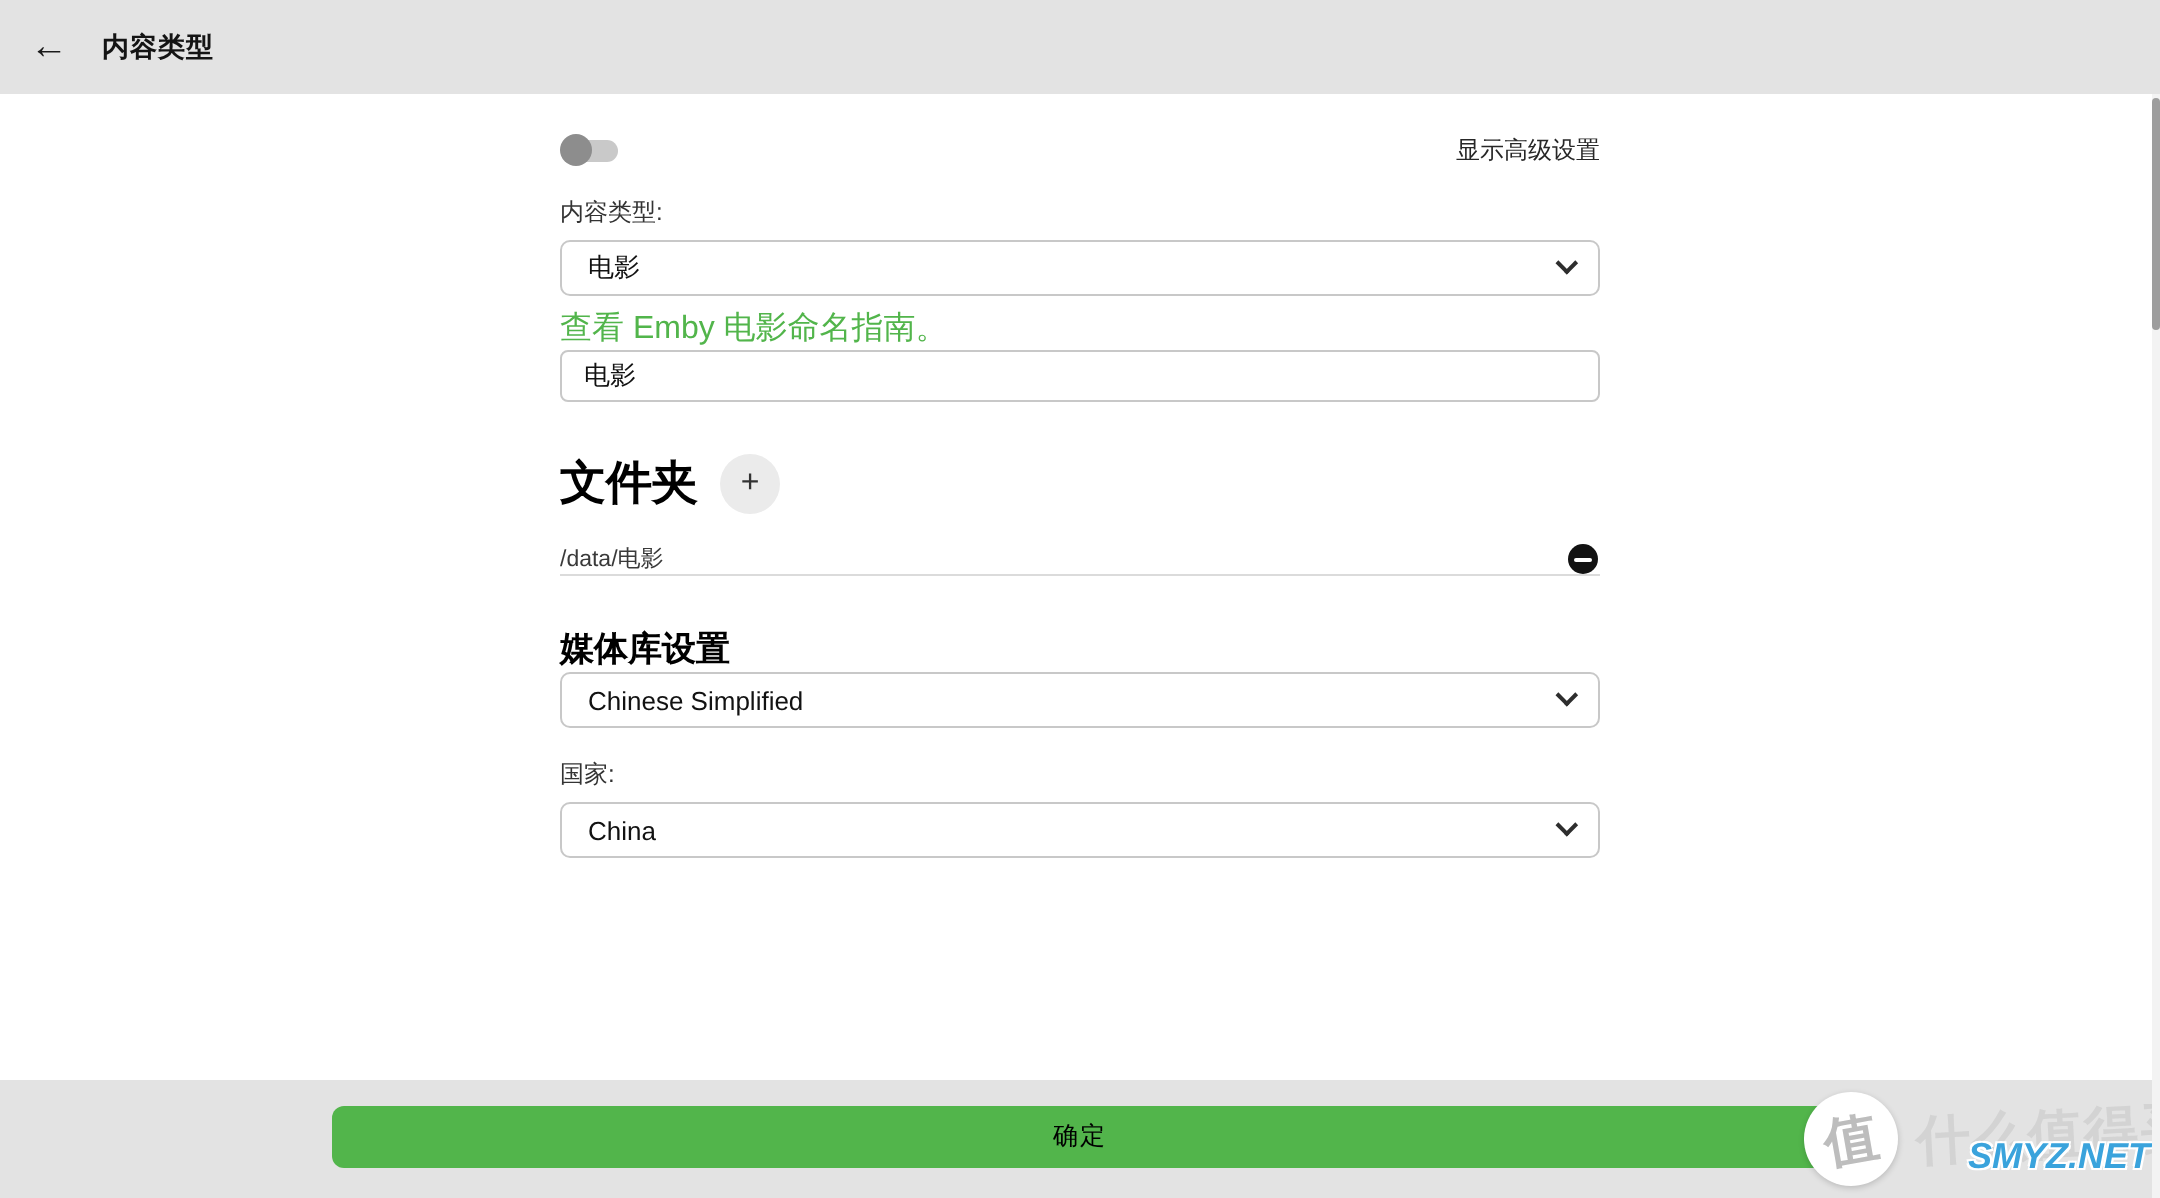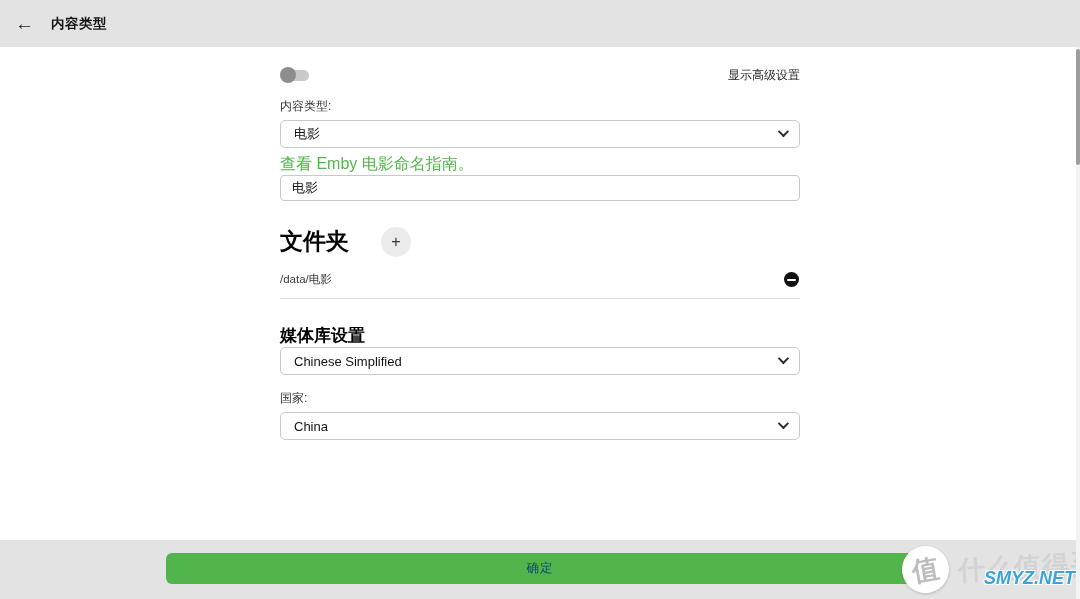--- a/index.html
+++ b/index.html
@@ -37,38 +37,38 @@
   .selectbox .sel-value{font-size:13px;color:#121212}
   .chev{width:8px;height:8px;border-right:2px solid #2e2e2e;border-bottom:2px solid #2e2e2e;
     transform:rotate(45deg) translateY(-2px);margin-top:-3px;flex:0 0 auto}
 
   .guide-line{margin-top:6px;font-size:16px}
   .guide-link{color:var(--accent-green);text-decoration:none;cursor:pointer}
 
   .text-input{display:block;width:100%;height:26px;border:1px solid #c8c8c8;border-radius:4px;
     padding:0 11px;font-size:13px;color:#121212;font-family:inherit;background:#fff;outline:none}
 
-  .folders-head{display:flex;align-items:center;gap:32px;margin-top:25px}
+  .folders-head{display:flex;align-items:center;gap:11px;margin-top:25px}
   .h-big{margin:0;font-size:23px;font-weight:bold;color:#000}
   .add-btn{width:30px;height:30px;border-radius:50%;border:none;background:#ebebeb;color:#333;
     font-size:16px;line-height:1;display:flex;align-items:center;justify-content:center;cursor:pointer;padding:0}
 
   .folder-row{display:flex;align-items:center;justify-content:space-between;margin-top:15px;
-    padding-bottom:11px;border-bottom:1px solid #dbdbdb}
+    padding-bottom:0;border-bottom:1px solid #dbdbdb}
   .folder-path{font-size:11.5px;color:#3a3a3a}
   .remove-btn{position:relative;width:15px;height:15px;border-radius:50%;background:#121212;border:none;
     padding:0;margin-right:1px;cursor:pointer;flex:0 0 auto}
   .minus-bar{position:absolute;left:3px;right:3px;top:6.5px;height:2px;background:#fff;border-radius:1px}
 
   .h-section{margin:25px 0 0;font-size:17px;font-weight:bold;color:#000}
 
   
   .footer-bar{position:absolute;left:0;right:0;bottom:0;height:59px;background:var(--header-bg);z-index:2}
   .ok-btn{position:absolute;left:50%;transform:translateX(-50%);top:13px;width:748px;height:31px;
-    background:var(--accent-green);border:none;border-radius:6px;color:#0c4a6e;font-size:12.5px;
+    background:var(--accent-green);border:none;border-radius:6px;color:#000000;font-size:12.5px;
     font-family:inherit;cursor:pointer;letter-spacing:1px}
 
   
   .watermark{position:absolute;right:0;bottom:2px;width:182px;height:54px;overflow:hidden;z-index:4;pointer-events:none}
   .wm-circle{position:absolute;left:4px;top:3px;width:47px;height:47px;border-radius:50%;background:#fff;
     box-shadow:0 1px 3px rgba(0,0,0,.18);display:flex;align-items:center;justify-content:center;
     font-size:27px;font-weight:bold;color:#bdbdbd;transform:rotate(-10deg)}
   .wm-name{position:absolute;left:60px;top:6px;font-size:27px;font-weight:bold;color:#d2d2d2;
     letter-spacing:1px;opacity:.9;white-space:nowrap;transform:rotate(-3deg)}
   .wm-url{position:absolute;left:86px;top:25px;font-size:18px;font-weight:bold;font-style:italic;

